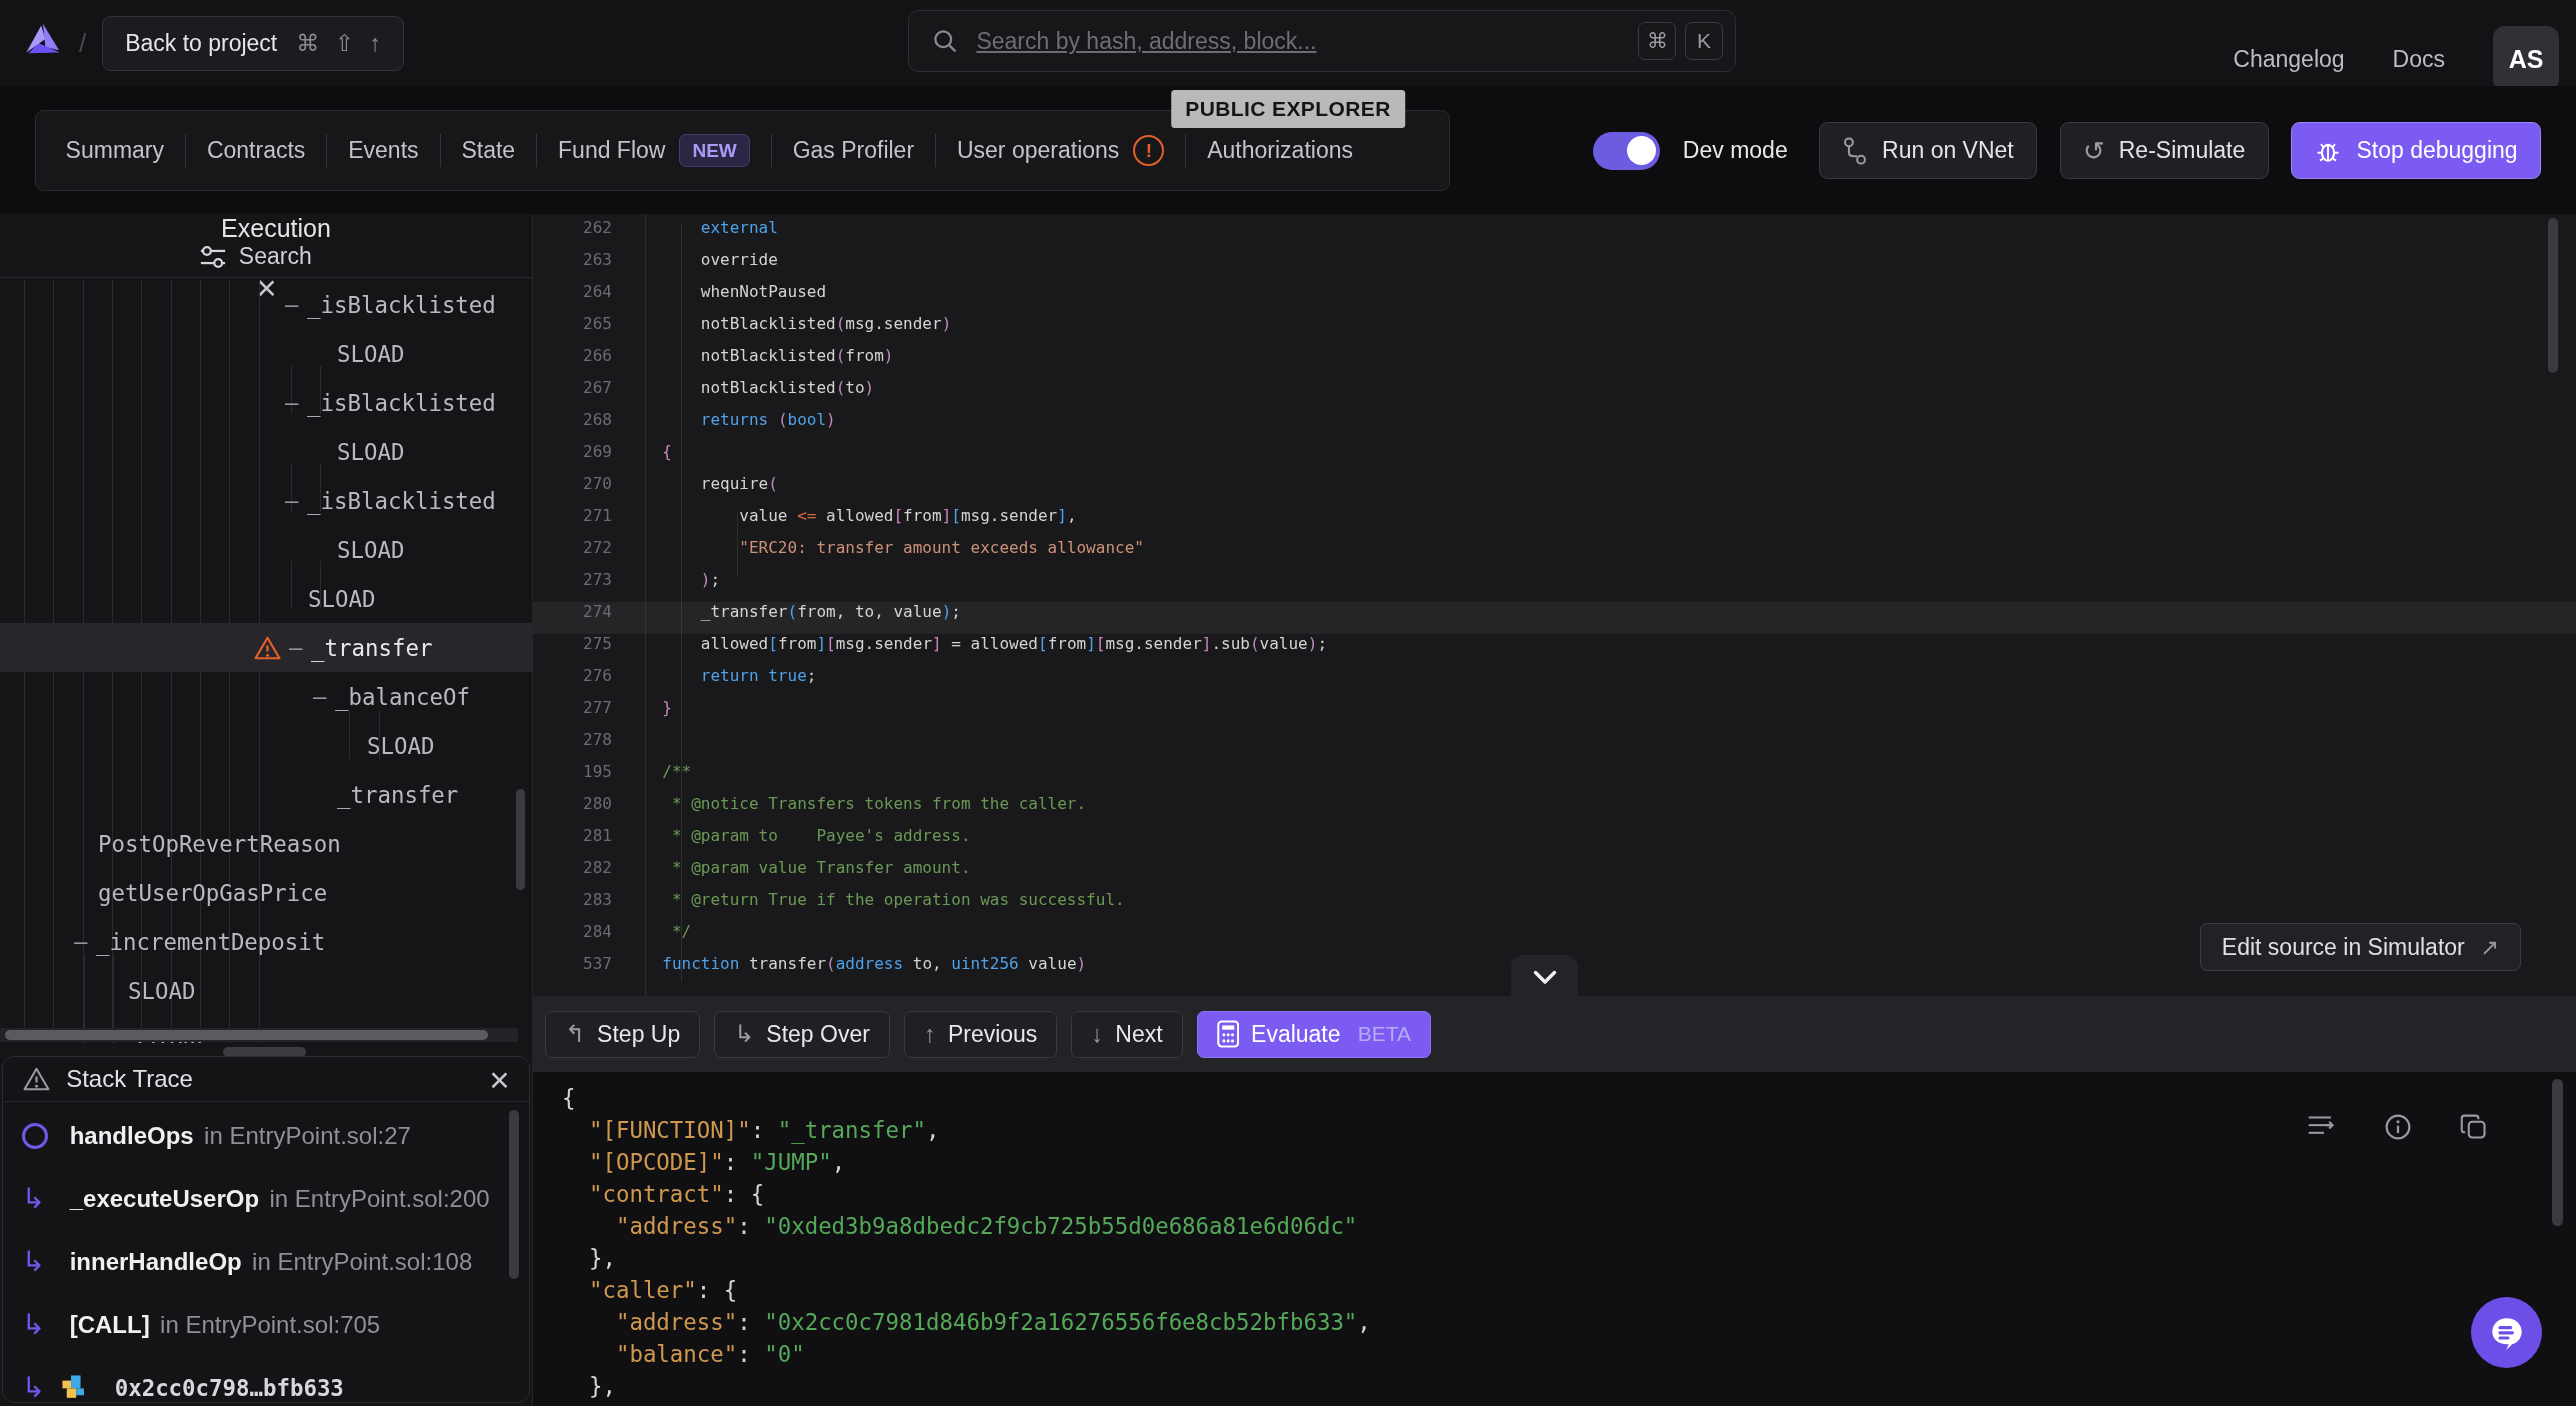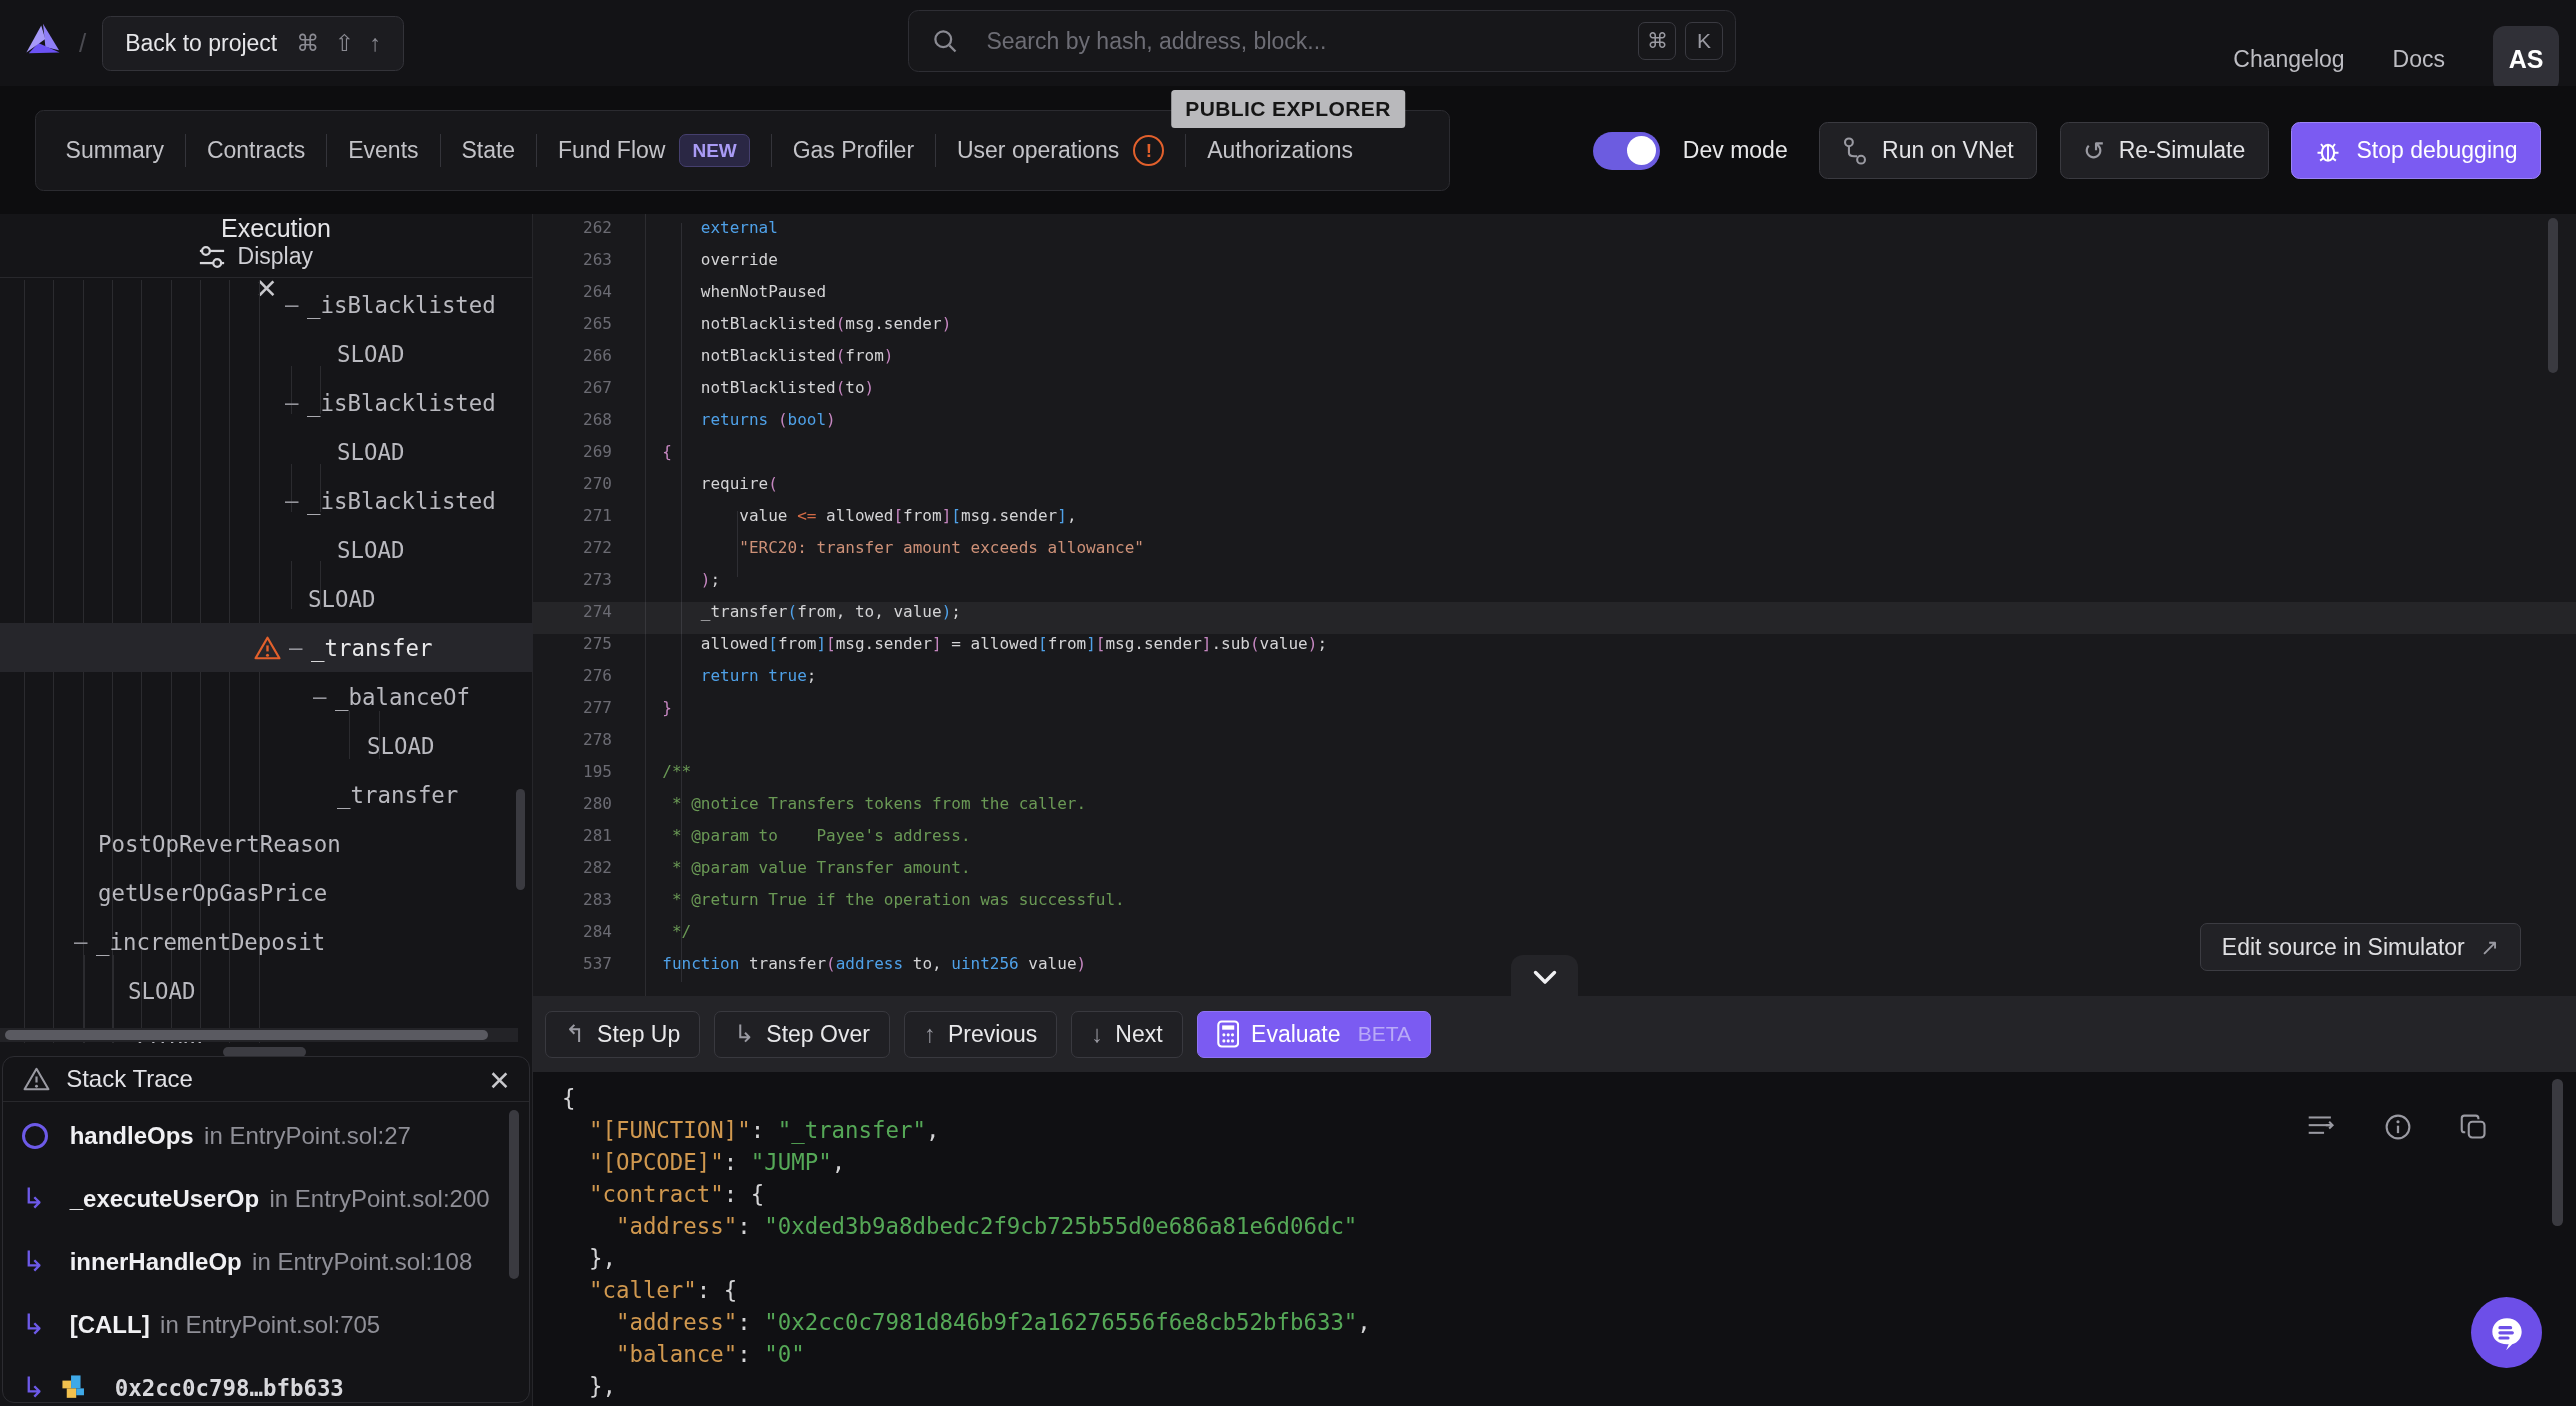--- a/index.html
+++ b/index.html
@@ -15,21 +15,21 @@
   .topbar { position:absolute; left:0; top:0; width:2576px; height:86px;
     background:#131316; display:flex; align-items:center; }
   .logo { width:48px; height:48px; margin-left:19px; }
   .slash { color:#4a4a50; font-size:26px; margin:0 15.5px 0 12px; }
   .back-btn { height:55px; display:flex; align-items:center; gap:19px; padding:0 22.4px;
     background:#1c1c20; border:0.9px solid #333339; border-radius:8.6px; color:#e6e6e9; font-size:23px; cursor:pointer; }
   .back-keys { display:flex; gap:15.5px; color:#8b8b93; font-size:23px; }
   .search { position:absolute; left:908px; top:10.4px; width:828px; height:62px;
     background:#17171a; border:0.9px solid #2e2e34; border-radius:10.4px;
     display:flex; align-items:center; padding:0 12px 0 22.4px; }
-  .search-ph { color:#6d6d75; font-size:23px; margin-left:27px; flex:1; }
+  .search-ph { color:#6d6d75; font-size:23px; margin-left:17px; flex:1;text-decoration:underline; }
   .kbd { border:0.9px solid #3a3a41; border-radius:7px; color:#9a9aa2; font-size:21px;
     min-width:38px; height:38px; display:flex; align-items:center; justify-content:center; padding:0 7px; margin-left:8.6px;}
   .top-right { position:absolute; right:17px; top:16px; height:86px; display:flex; align-items:center; gap:48px; }
   .top-link { color:#bdbdc3; font-size:23px; cursor:pointer; }
   .avatar { width:66px; height:66px; background:#303037; border-radius:12px; color:#fff;
     font-size:25px; font-weight:bold; display:flex; align-items:center; justify-content:center; }
 
   
   .tabrow { position:absolute; left:0; top:86px; width:2576px; height:128px; background:#0d0d0f; }
   .pub-badge { position:absolute; left:1288px; top:3.5px; transform:translateX(-50%);
@@ -254,21 +254,21 @@
           <rect x="0" y="21" width="30" height="3.4" fill="#9a9aa0"></rect>
         </svg>
         <span class="exec-title">Execution</span>
         <span class="display-btn">
           <svg width="28" height="26" viewBox="0 0 32 30">
             <line x1="2" y1="8" x2="30" y2="8" stroke="#d6d6da" stroke-width="2.6"></line>
             <circle cx="9" cy="8" r="4.5" fill="#17171a" stroke="#d6d6da" stroke-width="2.6"></circle>
             <line x1="2" y1="22" x2="30" y2="22" stroke="#d6d6da" stroke-width="2.6"></line>
             <circle cx="22" cy="22" r="4.5" fill="#17171a" stroke="#d6d6da" stroke-width="2.6"></circle>
           </svg>
-          <span>Display</span>
+          <span>Search</span>
         </span>
         <span class="close-x">×</span>
       </div>
 
       <div class="guides" id="guides">
           <div class="guide" style="left: 24px; top: 0px; height: 763px;"></div>
           <div class="guide" style="left: 53px; top: 0px; height: 763px;"></div>
           <div class="guide" style="left: 83px; top: 0px; height: 763px;"></div>
           <div class="guide" style="left: 112px; top: 0px; height: 763px;"></div>
           <div class="guide" style="left: 141px; top: 0px; height: 763px;"></div>

